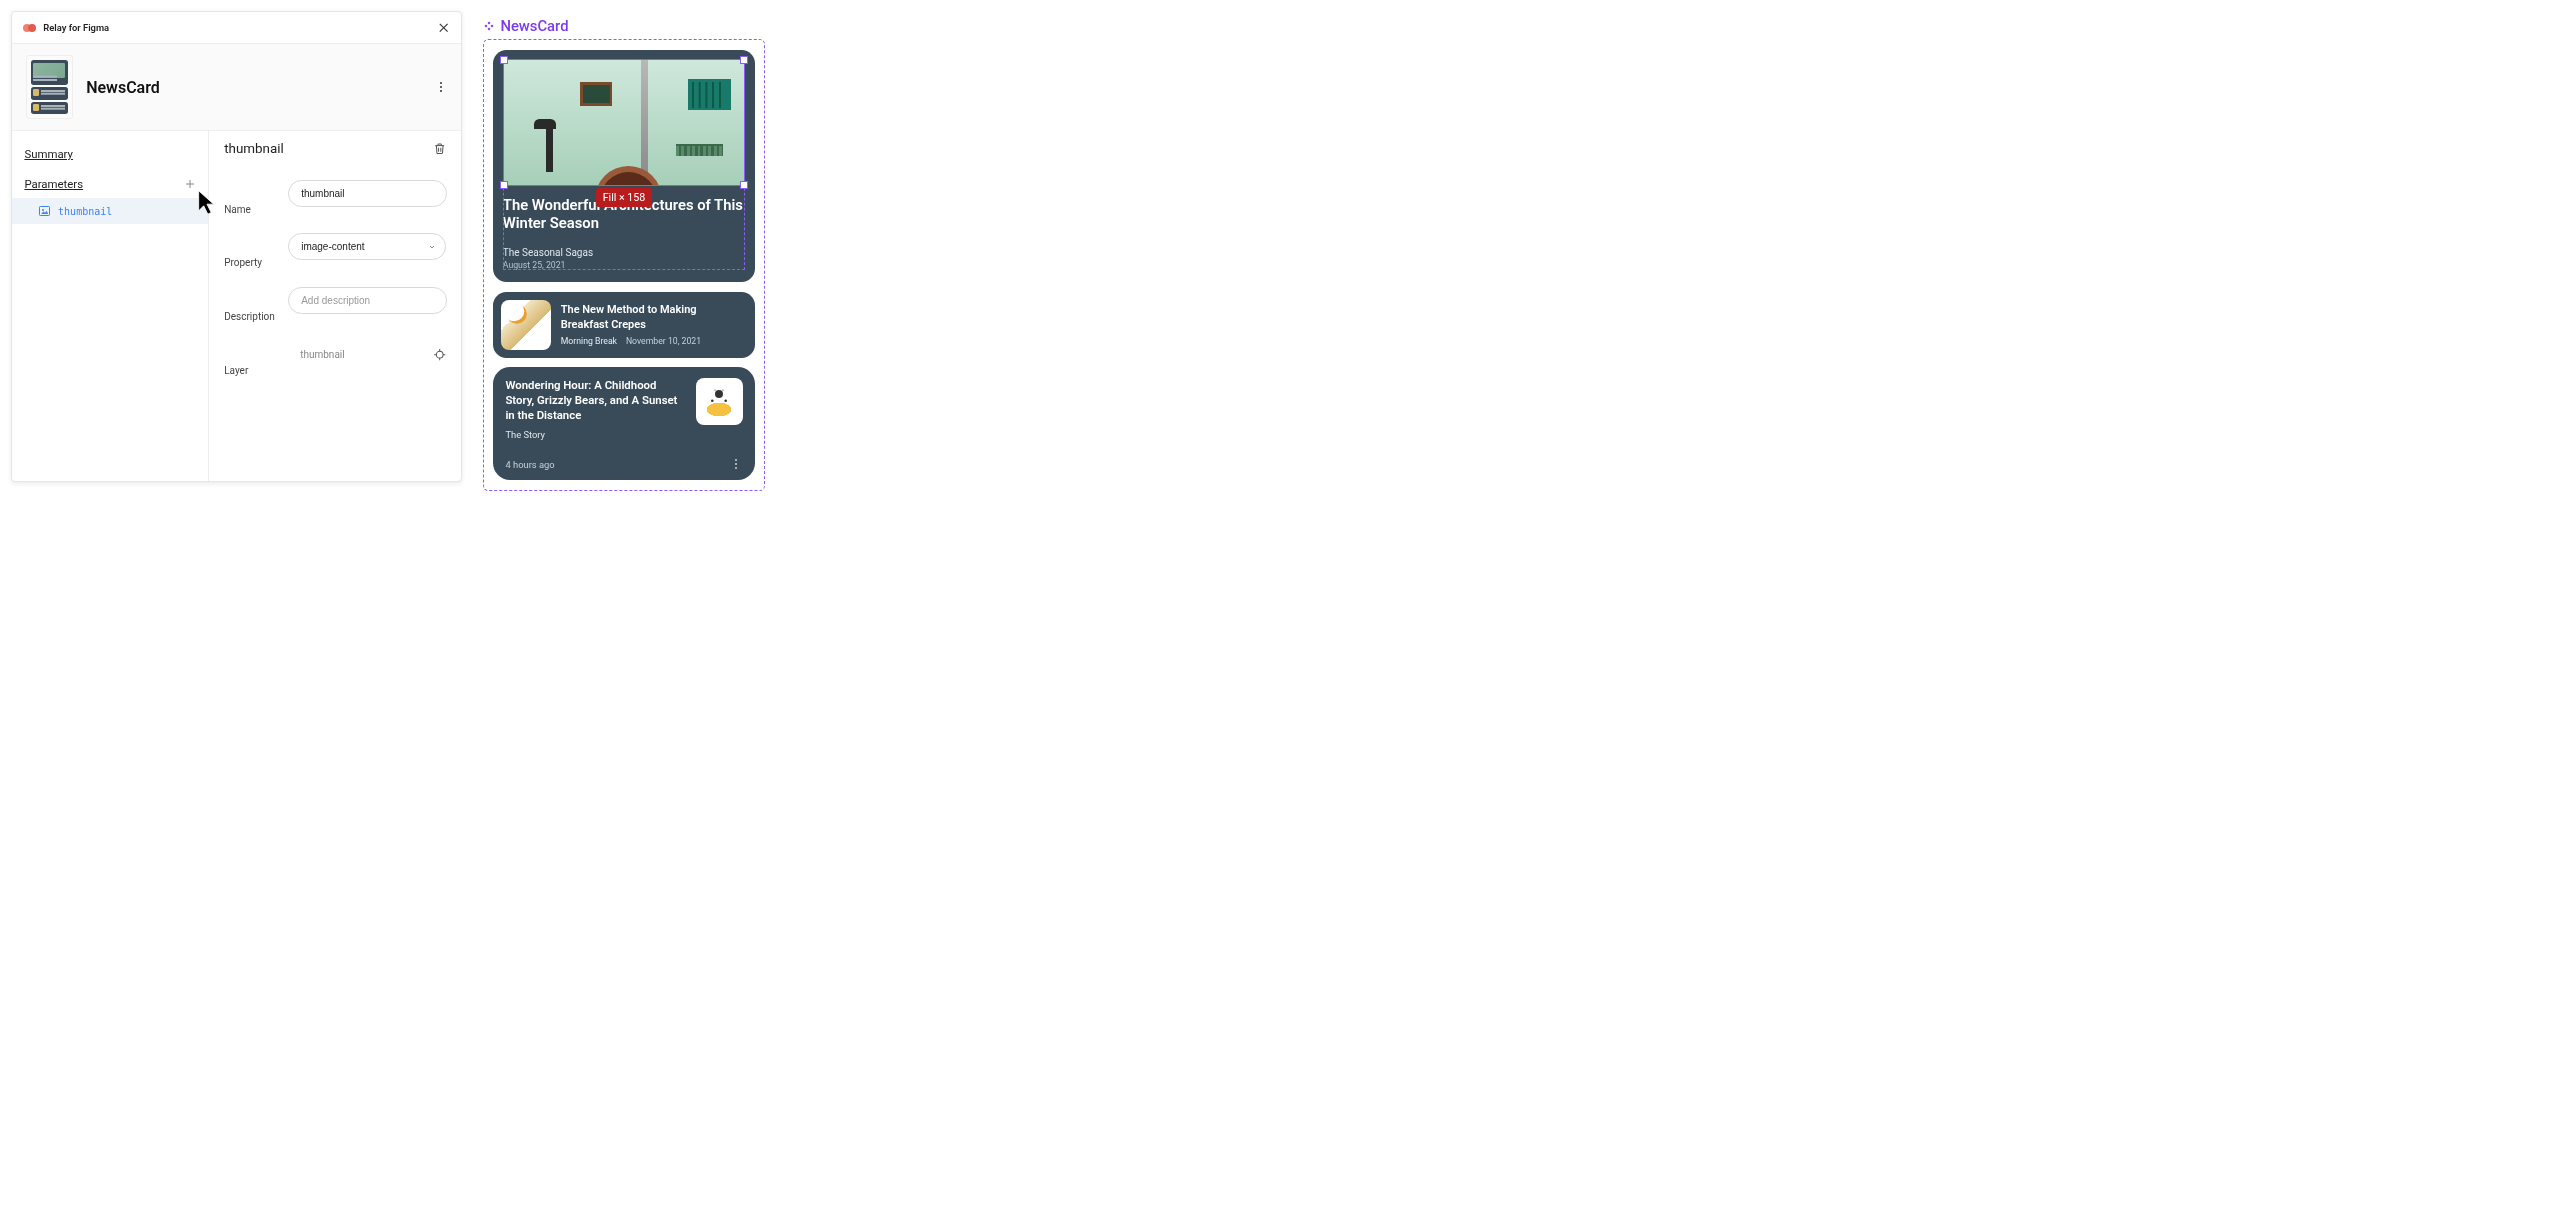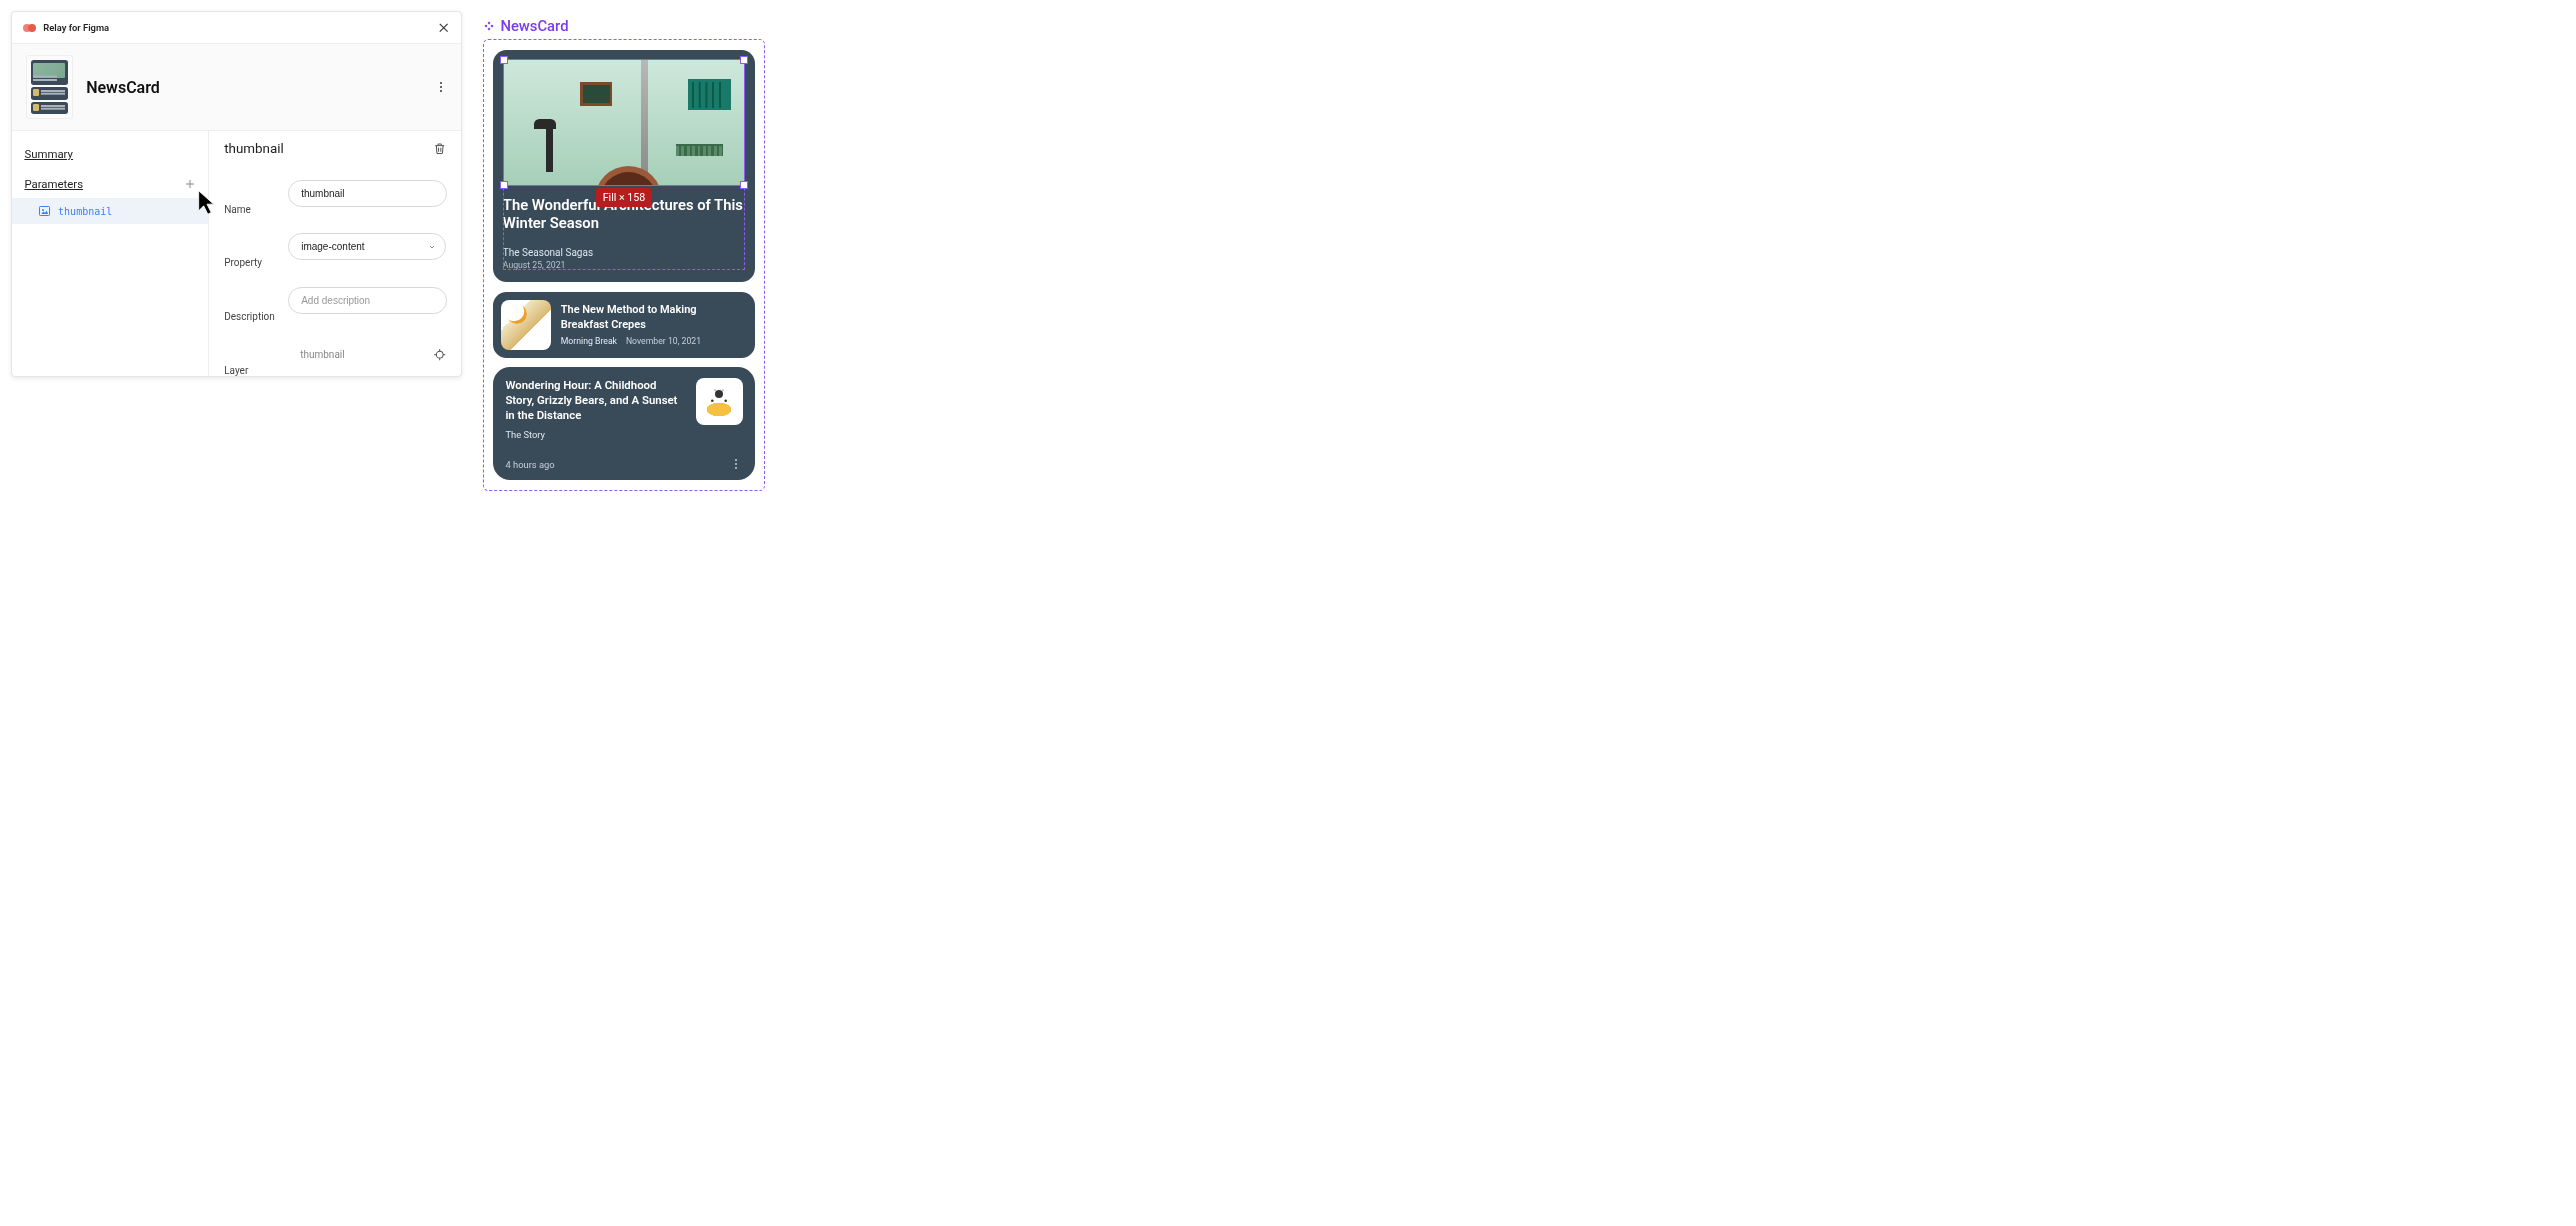--- a/index.html
+++ b/index.html
@@ -9,21 +9,21 @@
     width: 1047px;
     height: 498px;
     position: relative;
     overflow: hidden;
   }
   .panel {
     position: absolute;
     left: 11.4px;
     top: 11.4px;
     width: 451px;
-    height: 366px;
+    height: 471px;
     background: #ffffff;
     border: 0.7px solid #e5e5e5;
     border-radius: 4px;
     box-shadow: 0 1.3px 5.4px rgba(0,0,0,0.08);
     display: flex;
     flex-direction: column;
   }
   .panel-header {
     height: 32px;
     display: flex;

